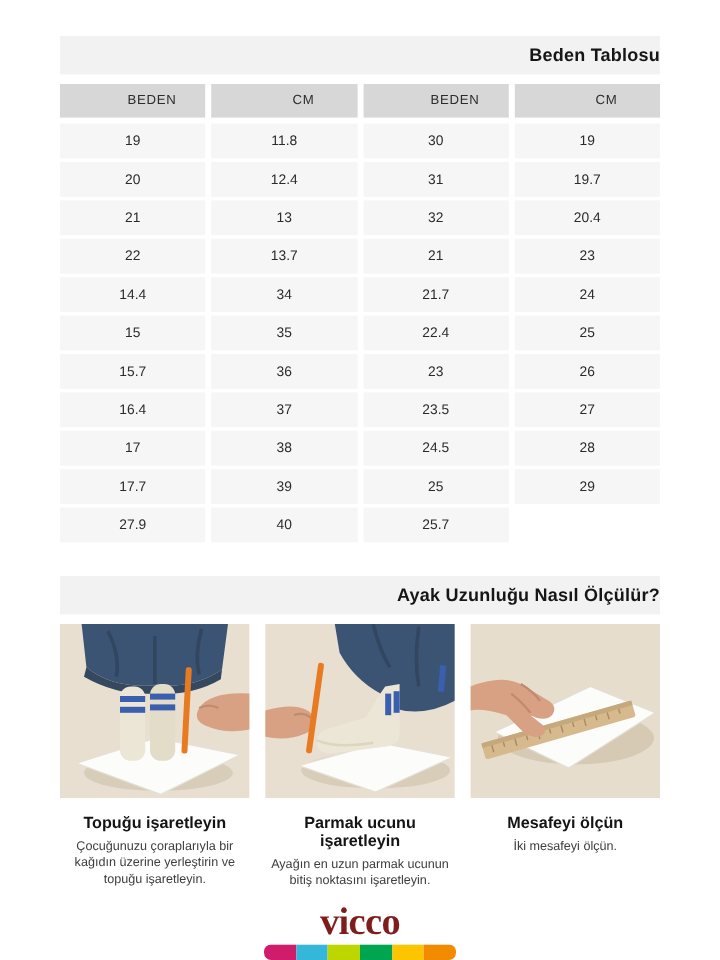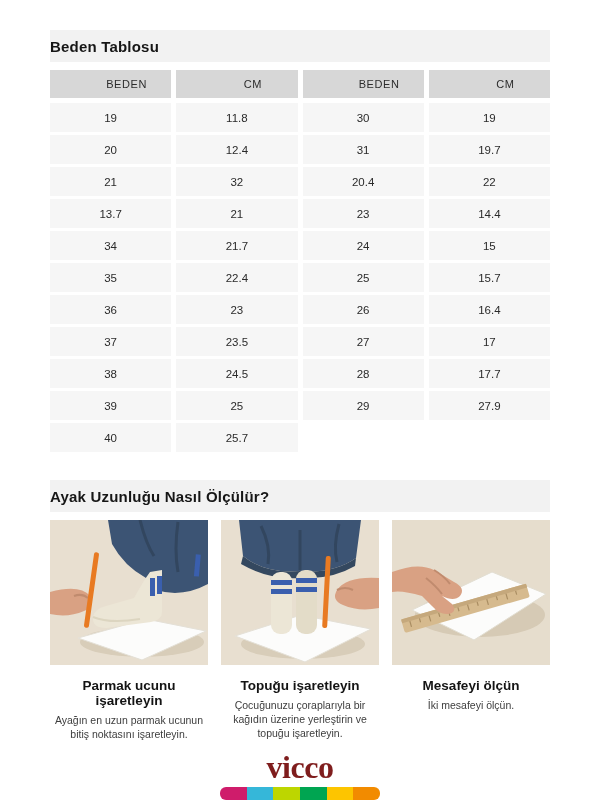--- a/index.html
+++ b/index.html
@@ -1,21 +1,21 @@
 <!DOCTYPE html>
 <html><head>
 <meta charset="utf-8">
 <style>
   * { margin:0; padding:0; box-sizing:border-box; }
   html,body { width:600px; height:800px; background:#ffffff; overflow:hidden;
     font-family:"Liberation Sans","DejaVu Sans",sans-serif; color:#1f1f1f; }
   .page { width:600px; height:800px; padding:30px 50px 0 50px; position:relative; }
 
   .section-bar { background:#f2f2f2; height:32px; display:flex; align-items:center;
-    justify-content:flex-start; font-weight:bold; font-size:15px; letter-spacing:.2px; color:#161616; }
+    justify-content:flex-end; font-weight:bold; font-size:15px; letter-spacing:.2px; color:#161616; }
 
   .size-grid { margin-top:8px; display:grid; grid-template-columns:repeat(4,1fr);
     column-gap:5px; row-gap:3px; }
   .size-grid .th { background:#d7d7d7; height:28px; display:flex; align-items:center;
     justify-content:center; font-size:11px; letter-spacing:.6px; color:#2c2c2c; margin-bottom:2px;padding-left:32px; }
   .size-grid .td { background:#f6f6f6; height:29px; display:flex; align-items:center;
     justify-content:center; font-size:11.5px; color:#2a2a2a; }
 
   .measure-bar { margin-top:28px; }
 
@@ -48,20 +48,21 @@
       <div class="th">CM</div>
       <div class="td">19</div>
       <div class="td">11.8</div>
       <div class="td">30</div>
       <div class="td">19</div>
       <div class="td">20</div>
       <div class="td">12.4</div>
       <div class="td">31</div>
       <div class="td">19.7</div>
       <div class="td">21</div>
+      <div class="td">13</div>
       <div class="td">32</div>
       <div class="td">20.4</div>
       <div class="td">22</div>
       <div class="td">13.7</div>
       <div class="td">21</div>
       <div class="td">23</div>
       <div class="td">14.4</div>
       <div class="td">34</div>
       <div class="td">21.7</div>
       <div class="td">24</div>
@@ -92,59 +93,59 @@
 
   <div class="section-bar measure-bar">
     <span>Ayak Uzunluğu Nasıl Ölçülür?</span>
   </div>
 
   <div class="steps">
 
     <div class="step">
       <svg class="photo" viewBox="0 0 158 145">
         <rect width="158" height="145" fill="#e8dfd0"></rect>
-        <ellipse cx="92" cy="122" rx="62" ry="15" fill="#d8cdb9"></ellipse>
-        <polygon points="28,118 96,99 156,111 92,140" fill="#fcfcfb"></polygon>
-        <polygon points="28,118 96,99 156,111 92,140" fill="none" stroke="#e4e0d6" stroke-width="1"></polygon>
-        <path d="M58,0 H158 V64 Q132,78 106,70 L96,58 Q74,46 62,24 Z" fill="#3c5474"></path>
-        <path d="M90,0 Q96,24 104,36 M128,2 Q124,30 128,52" stroke="#32465f" stroke-width="3" fill="none"></path>
-        <path d="M112,50 L112,92 Q112,100 101,102 L56,108 Q42,108 43,97 Q44,89 56,86 L84,78 Q94,60 100,52 Z" fill="#ece6d6"></path>
-        <path d="M43,97 Q60,104 90,99" stroke="#dcd5c0" stroke-width="2" fill="none"></path>
-        <rect x="108" y="52" width="22" height="5" fill="#3a5fae" transform="rotate(95 119 54) translate(-11 -28)"></rect>
-        <rect x="100" y="58" width="5" height="18" fill="#3a5fae"></rect>
-        <rect x="107" y="56" width="5" height="18" fill="#3a5fae"></rect>
-        <path d="M0,72 Q30,64 40,76 Q46,86 34,91 Q18,98 0,94 Z" fill="#d9a183"></path>
-        <path d="M24,76 Q32,73 38,78" stroke="#c08b6e" stroke-width="2" fill="none"></path>
-        <rect x="39" y="32" width="5" height="76" rx="2" fill="#e87a22" transform="rotate(8 41 70)"></rect>
-      </svg>
-      <div class="step-heading">Parmak ucunu işaretleyin</div>
-      <div class="step-desc">Ayağın en uzun parmak ucunun bitiş noktasını işaretleyin.</div>
-    </div>
-
-    <div class="step">
-      <svg class="photo" viewBox="0 0 158 145">
-        <rect width="158" height="145" fill="#e8dfd0"></rect>
         <ellipse cx="82" cy="124" rx="62" ry="15" fill="#d8cdb9"></ellipse>
         <polygon points="14,116 80,95 150,109 84,142" fill="#fcfcfb"></polygon>
         <polygon points="14,116 80,95 150,109 84,142" fill="none" stroke="#e4e0d6" stroke-width="1"></polygon>
         <path d="M18,0 H140 L135,38 Q112,54 79,51 Q44,54 22,36 Z" fill="#3c5474"></path>
         <path d="M40,6 Q50,26 47,44 M118,4 Q112,26 116,42 M79,10 V50" stroke="#32465f" stroke-width="3" fill="none"></path>
         <path d="M135,38 Q112,54 79,51 Q44,54 22,36 L20,44 Q48,60 79,58 Q110,60 134,46 Z" fill="#34485f"></path>
         <rect x="50" y="52" width="21" height="62" rx="9" fill="#ece6d6"></rect>
         <rect x="75" y="50" width="21" height="64" rx="9" fill="#e3dcc8"></rect>
         <rect x="50" y="60" width="21" height="5" fill="#3a5fae"></rect>
         <rect x="50" y="69" width="21" height="5" fill="#3a5fae"></rect>
         <rect x="75" y="58" width="21" height="5" fill="#3a5fae"></rect>
         <rect x="75" y="67" width="21" height="5" fill="#3a5fae"></rect>
         <rect x="103" y="36" width="5" height="72" rx="2" fill="#e87a22" transform="rotate(3 105 72)"></rect>
         <path d="M158,58 Q126,56 116,70 Q110,80 122,85 Q138,92 158,88 Z" fill="#d9a183"></path>
         <path d="M116,70 Q124,66 132,70" stroke="#c08b6e" stroke-width="2" fill="none"></path>
       </svg>
       <div class="step-heading">Topuğu işaretleyin</div>
       <div class="step-desc">Çocuğunuzu çoraplarıyla bir kağıdın üzerine yerleştirin ve topuğu işaretleyin.</div>
+    </div>
+
+    <div class="step">
+      <svg class="photo" viewBox="0 0 158 145">
+        <rect width="158" height="145" fill="#e8dfd0"></rect>
+        <ellipse cx="92" cy="122" rx="62" ry="15" fill="#d8cdb9"></ellipse>
+        <polygon points="28,118 96,99 156,111 92,140" fill="#fcfcfb"></polygon>
+        <polygon points="28,118 96,99 156,111 92,140" fill="none" stroke="#e4e0d6" stroke-width="1"></polygon>
+        <path d="M58,0 H158 V64 Q132,78 106,70 L96,58 Q74,46 62,24 Z" fill="#3c5474"></path>
+        <path d="M90,0 Q96,24 104,36 M128,2 Q124,30 128,52" stroke="#32465f" stroke-width="3" fill="none"></path>
+        <path d="M112,50 L112,92 Q112,100 101,102 L56,108 Q42,108 43,97 Q44,89 56,86 L84,78 Q94,60 100,52 Z" fill="#ece6d6"></path>
+        <path d="M43,97 Q60,104 90,99" stroke="#dcd5c0" stroke-width="2" fill="none"></path>
+        <rect x="108" y="52" width="22" height="5" fill="#3a5fae" transform="rotate(95 119 54) translate(-11 -28)"></rect>
+        <rect x="100" y="58" width="5" height="18" fill="#3a5fae"></rect>
+        <rect x="107" y="56" width="5" height="18" fill="#3a5fae"></rect>
+        <path d="M0,72 Q30,64 40,76 Q46,86 34,91 Q18,98 0,94 Z" fill="#d9a183"></path>
+        <path d="M24,76 Q32,73 38,78" stroke="#c08b6e" stroke-width="2" fill="none"></path>
+        <rect x="39" y="32" width="5" height="76" rx="2" fill="#e87a22" transform="rotate(8 41 70)"></rect>
+      </svg>
+      <div class="step-heading">Parmak ucunu işaretleyin</div>
+      <div class="step-desc">Ayağın en uzun parmak ucunun bitiş noktasını işaretleyin.</div>
     </div>
 
     <div class="step">
       <svg class="photo" viewBox="0 0 158 145">
         <rect width="158" height="145" fill="#e6ddcd"></rect>
         <ellipse cx="88" cy="95" rx="65" ry="22" fill="#d6cab5"></ellipse>
         <polygon points="20,90 100,52 154,74 82,120" fill="#fcfcfb"></polygon>
         <polygon points="20,90 100,52 154,74 82,120" fill="none" stroke="#e2ded2" stroke-width="1"></polygon>
         <g transform="rotate(-16 78 86)">
           <rect x="8" y="80" width="130" height="14" rx="2" fill="#d6ba8e"></rect>

